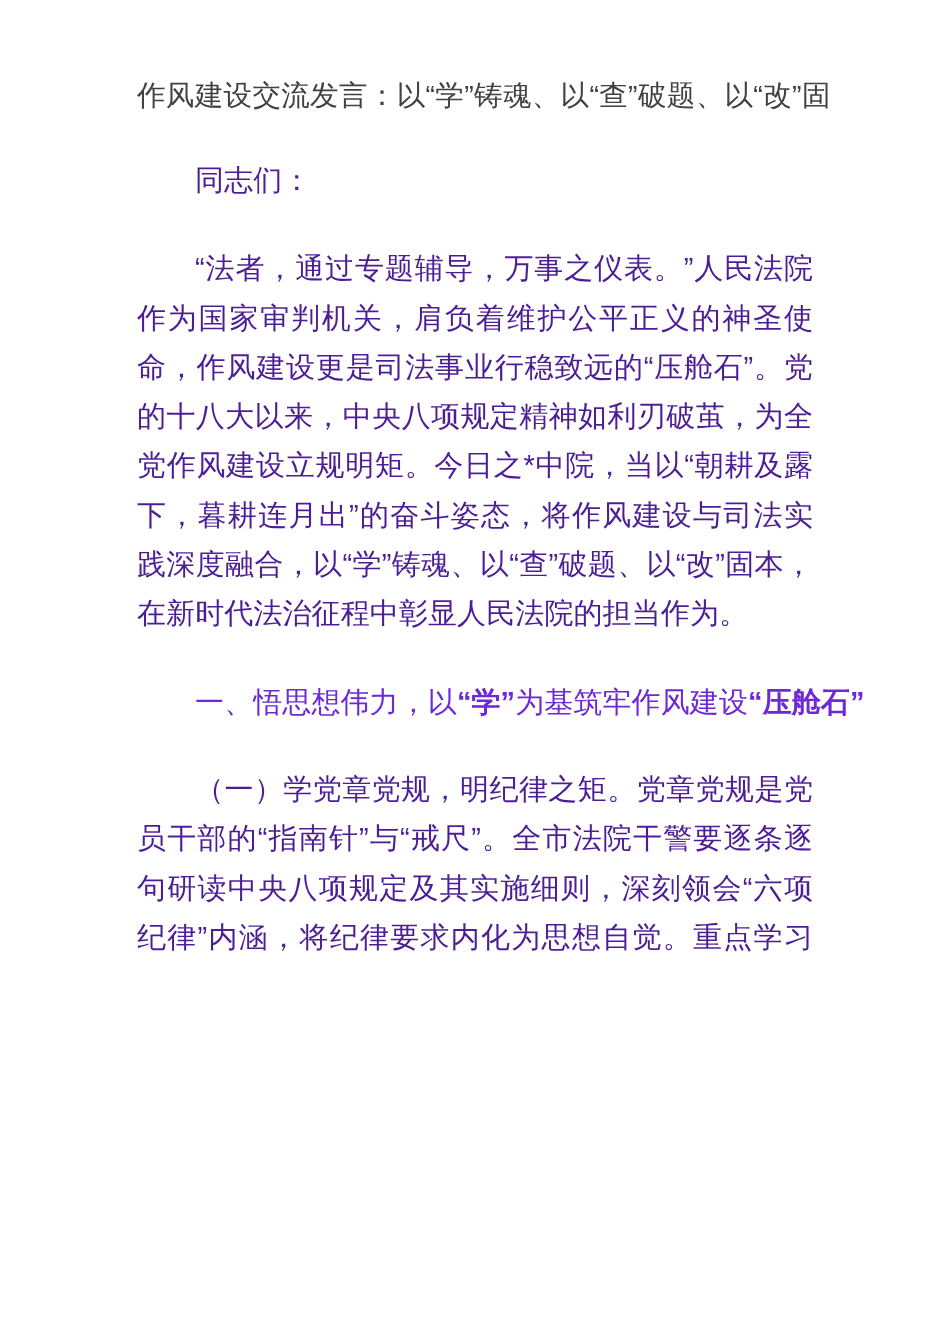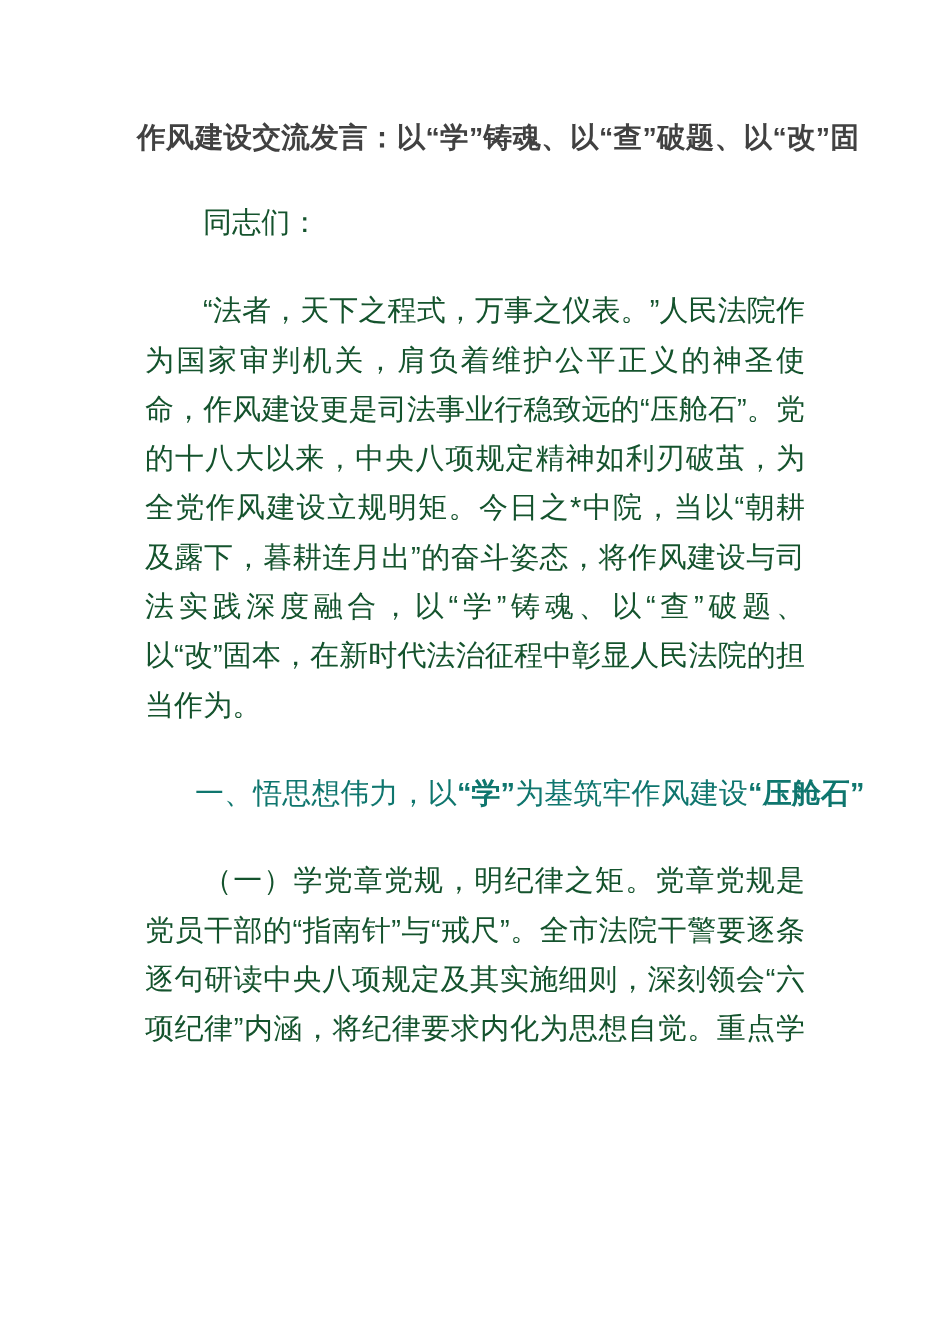--- a/index.html
+++ b/index.html
@@ -33,58 +33,58 @@
   }
 
   
   .doc-title {
     color: #414141;
     font-size: 28.5px;
     line-height: 49px;
     text-align: center;
     letter-spacing: 0.2px;
     margin: 0;
-    padding-top: 113px;
-    font-weight: bold;
+    padding-top: 71px;
+    font-weight: normal;
   }
   .doc-title .tline {
     display: block;
     white-space: nowrap;
   }
   .doc-title .tline-1 {
     text-align: left;
     letter-spacing: 0.35px;
   }
   .doc-title .tline-2 {
     text-align: center;
     letter-spacing: 0.4px;
   }
 
   
   .para {
-    color: #14532d;
+    color: #4c1d95;
     font-size: 29px;
     line-height: 49.3px;
     text-align: justify;
     text-justify: inter-character;
-    margin: 8px;
+    margin: 0;
     letter-spacing: 0.1px;
     text-indent: 58px;
   }
 
   .para-salutation {
     margin-top: 36px;
   }
 
   .para-lead {
     margin-top: 39px;
   }
 
   .heading-sec {
-    color: #0f766e;
+    color: #6d28d9;
     font-size: 29px;
     line-height: 49.3px;
     text-align: left;
     margin: 0;
     margin-top: 39px;
     text-indent: 58px;
     letter-spacing: 0.1px;
     font-weight: normal;
     white-space: nowrap;
   }
@@ -108,21 +108,21 @@
 
 <div class="page">
   <div class="content">
 
     <h1 class="doc-title">
       <span class="tline tline-1">作风建设交流发言：以“学”铸魂、以“查”破题、以“改”固</span>
     </h1>
 
     <p class="para para-salutation">同志们：</p>
 
-    <p class="para para-lead">“法者，天下之程式，万事之仪表。”人民法院作为国家审判机关，肩负着维护公平正义的神圣使命，作风建设更是司法事业行稳致远的“压舱石”。党的十八大以来，中央八项规定精神如利刃破茧，为全党作风建设立规明矩。今日之*中院，当以“朝耕及露下，暮耕连月出”的奋斗姿态，将作风建设与司法实践深度融合，以“学”铸魂、以“查”破题、以“改”固本，在新时代法治征程中彰显人民法院的担当作为。</p>
+    <p class="para para-lead">“法者，通过专题辅导，万事之仪表。”人民法院作为国家审判机关，肩负着维护公平正义的神圣使命，作风建设更是司法事业行稳致远的“压舱石”。党的十八大以来，中央八项规定精神如利刃破茧，为全党作风建设立规明矩。今日之*中院，当以“朝耕及露下，暮耕连月出”的奋斗姿态，将作风建设与司法实践深度融合，以“学”铸魂、以“查”破题、以“改”固本，在新时代法治征程中彰显人民法院的担当作为。</p>
 
     <h2 class="heading-sec">
       <span>一、悟思想伟力，以</span><b class="bold">“学”</b><span>为基筑牢作风建设</span><b class="bold">“压舱石”</b>
     </h2>
 
     <p class="para para-body clip-bottom">（一）学党章党规，明纪律之矩。党章党规是党员干部的“指南针”与“戒尺”。全市法院干警要逐条逐句研读中央八项规定及其实施细则，深刻领会“六项纪律”内涵，将纪律要求内化为思想自觉。重点学习《中国共产党纪律处分条例》中关于廉洁司法的规定，明晰“严禁接受当事人宴请”“严禁违规过问案件”等铁规禁令，确保在立案、审判、执行各环节严守纪律红线。通过专题辅导、案例剖析等方</p>
 
   </div>
 </div>
 

